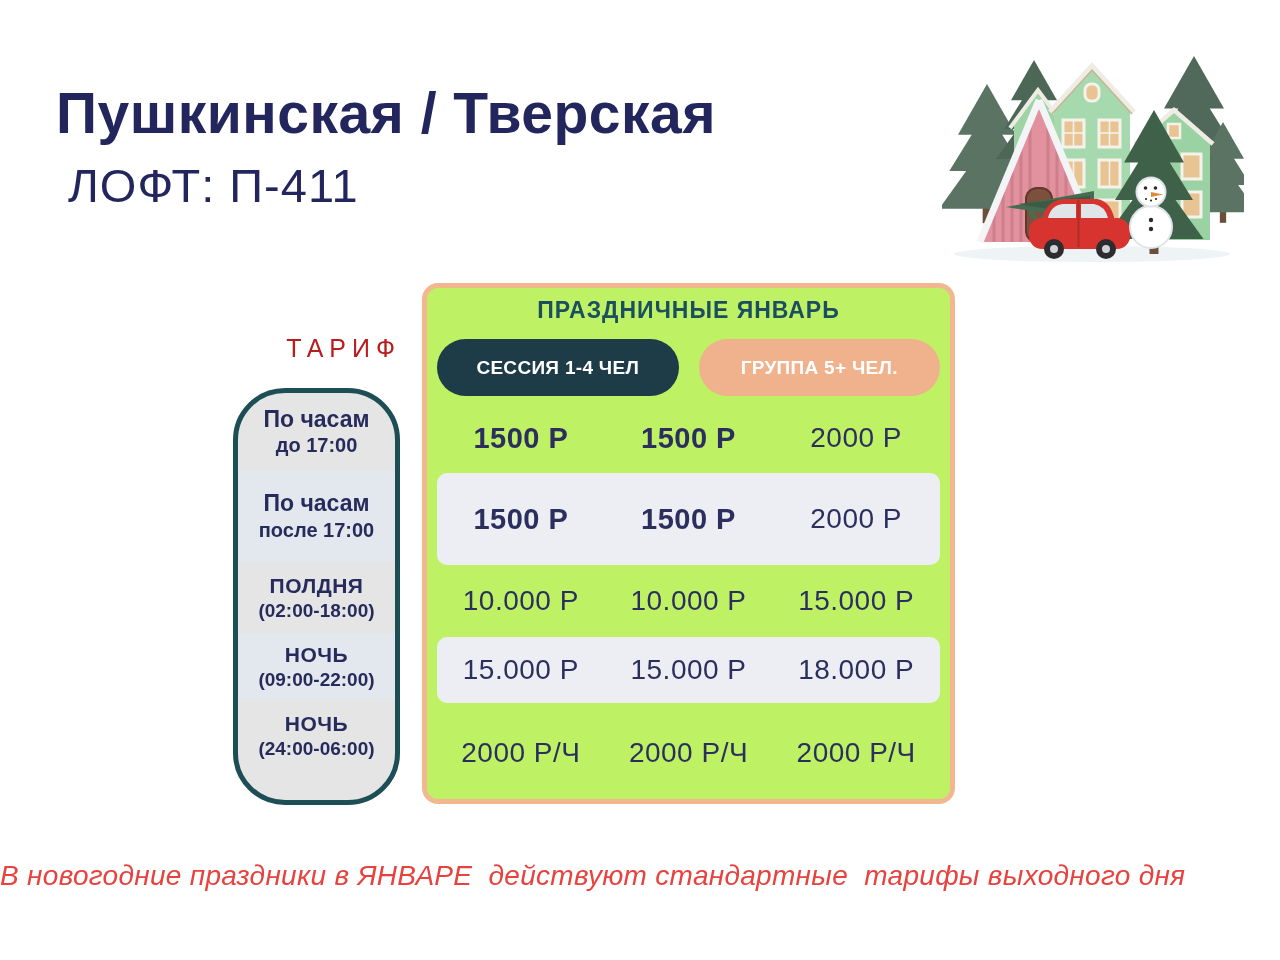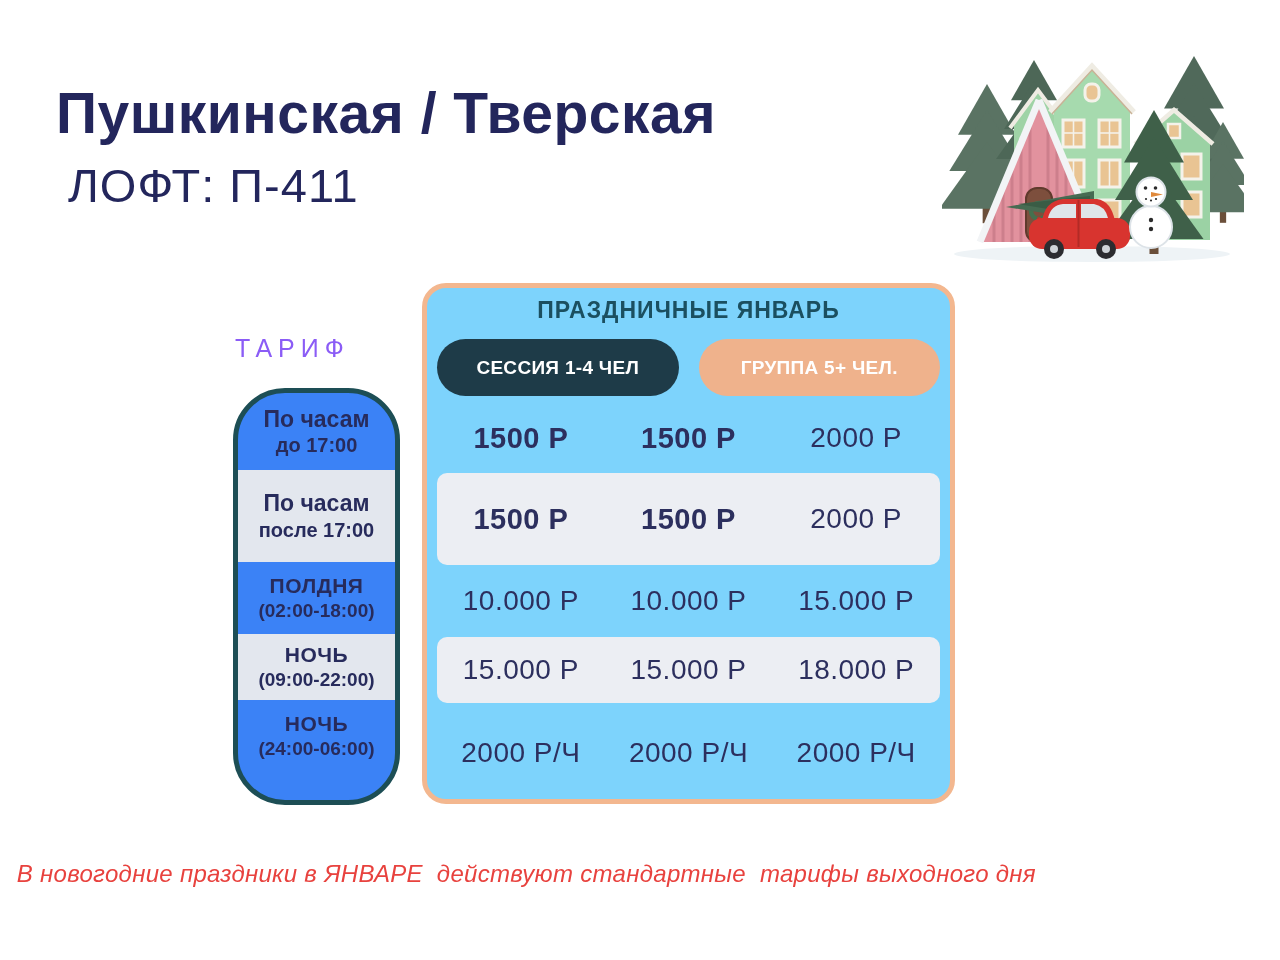--- a/index.html
+++ b/index.html
@@ -12,42 +12,42 @@
     position:absolute;left:56px;top:84px;
     font-size:57px;font-weight:800;color:#23265c;letter-spacing:.5px;line-height:1.05;
   }
   .subtitle{
     position:absolute;left:44px;top:158px;
     font-size:47px;font-weight:400;color:#23265c;letter-spacing:1px;margin-left:24px;
   }
   .illustration{position:absolute;left:942px;top:30px;width:302px;height:234px;}
 
   .tariff-label{
-    position:absolute;left:235px;top:334px;width:166px;text-align:left;
-    font-size:25px;font-weight:500;letter-spacing:6px;color:#8b5cf6;
+    position:absolute;left:235px;top:334px;width:166px;text-align:right;
+    font-size:25px;font-weight:500;letter-spacing:6px;color:#b91c1c;
   }
   .tariff-card{
     position:absolute;left:233px;top:388px;width:167px;height:417px;box-sizing:border-box;
-    border:5px solid #1d4e55;border-radius:52px;background:#3b82f6;overflow:hidden;
+    border:5px solid #1d4e55;border-radius:52px;background:#e5e5e5;overflow:hidden;
     display:grid;grid-template-rows:77px 92px 72px 66px 1fr;
   }
   .tariff-row{
     display:flex;flex-direction:column;justify-content:center;align-items:center;
     text-align:center;color:#272b5c;font-weight:800;line-height:1.25;
   }
   .tariff-row.gray{background:#e3e7ee;}
   .tariff-row .l1{font-size:23px;}
   .tariff-row .l2{font-size:20px;}
   .tariff-row.caps .l1{font-size:21px;letter-spacing:.5px;}
   .tariff-row.caps .l2{font-size:19px;}
   .tariff-row:last-child{padding-bottom:28px;}
 
   .price-card{
     position:absolute;left:422px;top:283px;width:533px;height:521px;box-sizing:border-box;
-    border:5px solid #f3b78f;border-radius:24px;background:#7dd3fc;overflow:hidden;
+    border:5px solid #f3b78f;border-radius:16px;background:#bef264;overflow:hidden;
   }
   .price-header{
     margin-top:9px;text-align:center;
     font-size:23px;font-weight:800;color:#1b4f60;letter-spacing:1px;
   }
   .pills{display:flex;gap:20px;margin:15px 10px 0 10px;}
   .pill{
     flex:1;height:57px;border-radius:29px;display:flex;align-items:center;justify-content:center;
     color:#ffffff;font-weight:700;font-size:19px;letter-spacing:.3px;white-space:nowrap;
   }
@@ -60,21 +60,21 @@
     display:flex;align-items:center;width:503px;margin:0 auto;border-radius:10px;
   }
   .prow.gray{background:#eceef3;}
   .pcell{
     flex:1;text-align:center;font-size:28px;font-weight:400;color:#2c2f5e;letter-spacing:.5px;
   }
   .pcell.strong{font-weight:800;font-size:29px;}
 
   .footer-note{
     position:absolute;left:0;top:860px;width:1036px;text-align:right;
-    font-size:24px;font-style:italic;font-weight:500;color:#e8423e;
+    font-size:28px;font-style:italic;font-weight:500;color:#e8423e;
     white-space:pre;letter-spacing:.3px;
   }
 </style>
 </head>
 <body>
 
 <div class="title">Пушкинская / Тверская</div>
 <div class="subtitle">ЛОФТ: П-411</div>
 
 <svg class="illustration" viewBox="0 0 302 234" xmlns="http://www.w3.org/2000/svg">

